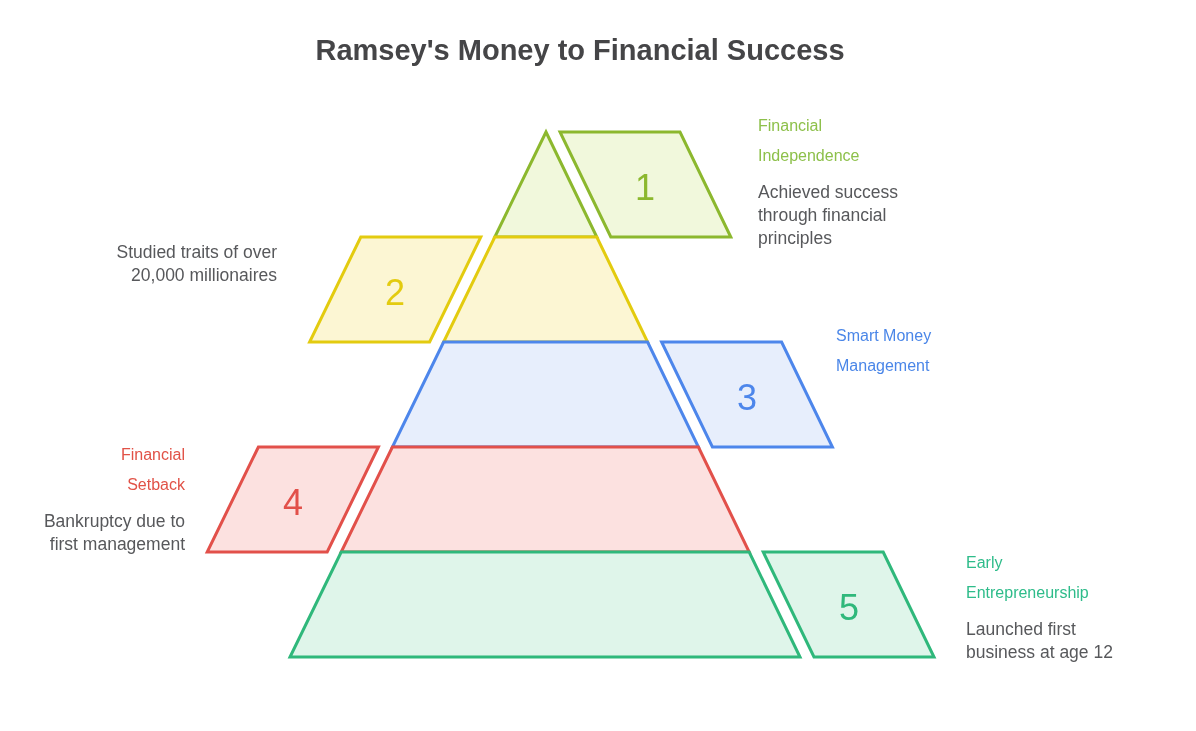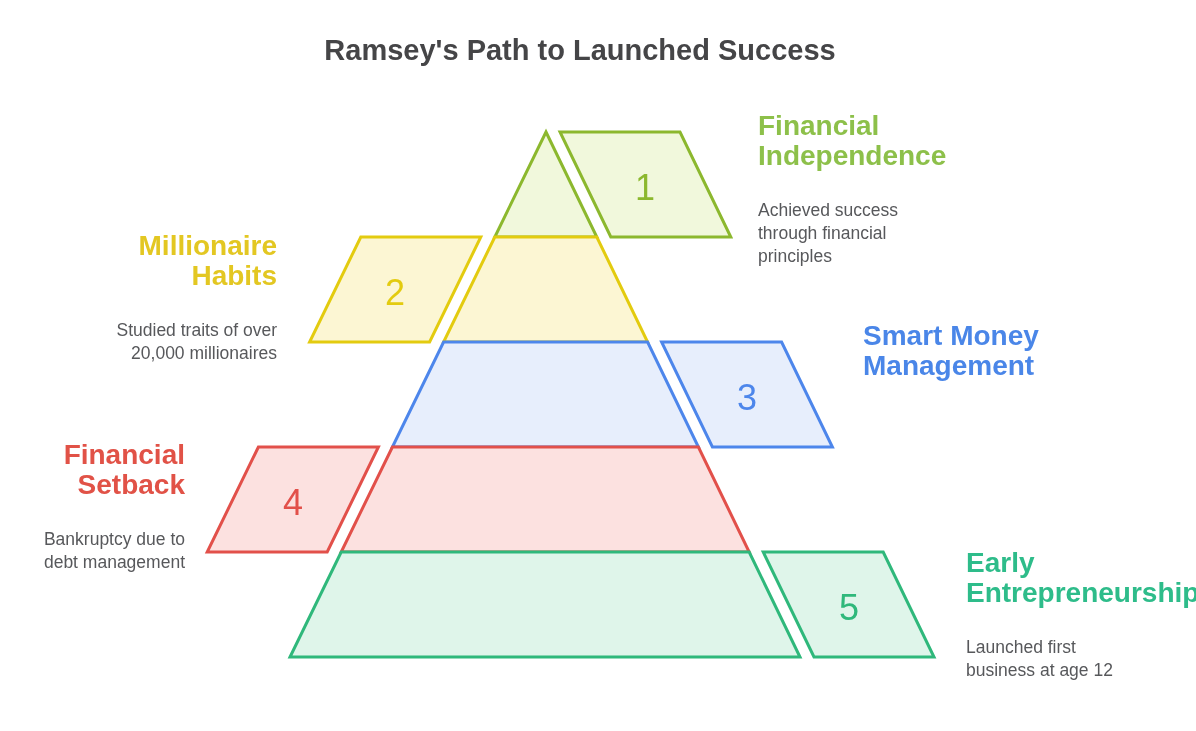--- a/index.html
+++ b/index.html
@@ -29,46 +29,46 @@
   }
   #pyramid-svg {
     position: absolute;
     left: 0;
     top: 0;
   }
   .stage-text {
     position: absolute;
   }
   .stage-text .heading {
-    font-size: 28px;
+    font-size: 16px;
     line-height: 30px;
-    font-weight: 700;
+    font-weight: 400;
     white-space: pre-line;
   }
   .stage-text .desc {
-    margin-top: 28px;
+    margin-top: 10px;
     font-size: 17.5px;
     line-height: 23px;
     font-weight: 400;
     color: #57585b;
     white-space: pre-line;
   }
   .align-right { text-align: right; }
   #stage-text-1 { left: 758px; top: 111px; width: 240px; }
   #stage-text-2 { left: 17px;  top: 231px; width: 260px; }
-  #stage-text-3 { left: 863px; top: 321px; width: 240px; }
+  #stage-text-3 { left: 836px; top: 321px; width: 240px; }
   #stage-text-4 { left: 15px;  top: 440px; width: 170px; }
   #stage-text-5 { left: 966px; top: 548px; width: 240px; }
 </style>
 </head>
 <body>
 
 <div id="canvas">
 
-  <h1 id="page-title" style="color: rgb(69, 69, 71);">Ramsey's Path to Launched Success</h1>
+  <h1 id="page-title" style="color: rgb(69, 69, 71);">Ramsey's Money to Financial Success</h1>
 
   <svg id="pyramid-svg" width="1196" height="731" viewBox="0 0 1196 731" xmlns="http://www.w3.org/2000/svg">
       <polygon points="546,132 546,132 596.8,237 494.8,237" fill="#f1f8dc" stroke="#8cb82e" stroke-width="3" stroke-linejoin="miter"></polygon>
       <polygon points="494.8,237 596.8,237 647.6,342 443.6,342" fill="#fcf6d3" stroke="#e3cb0f" stroke-width="3" stroke-linejoin="miter"></polygon>
       <polygon points="443.6,342 647.6,342 698.4,447 392.4,447" fill="#e7eefc" stroke="#4d86eb" stroke-width="3" stroke-linejoin="miter"></polygon>
       <polygon points="392.4,447 698.4,447 749.2,552 341.2,552" fill="#fce1e0" stroke="#e2504a" stroke-width="3" stroke-linejoin="miter"></polygon>
       <polygon points="341.2,552 749.2,552 800,657 290,657" fill="#dff5ea" stroke="#2fb87b" stroke-width="3" stroke-linejoin="miter"></polygon>
       <polygon points="560,132 680,132 730.8,237 610.8,237" fill="#f1f8dc" stroke="#8cb82e" stroke-width="3" stroke-linejoin="miter"></polygon>
       <text x="645" y="187" text-anchor="middle" dominant-baseline="central" fill="#8cb82e" font-family="&quot;Liberation Sans&quot;, sans-serif" font-size="36">1</text>
       <polygon points="360.8,237 480.8,237 429.6,342 309.6,342" fill="#fcf6d3" stroke="#e3cb0f" stroke-width="3" stroke-linejoin="miter"></polygon>
@@ -83,36 +83,34 @@
 
   <div class="stage-text" id="stage-text-1">
     <div class="heading" style="color: rgb(141, 192, 74);">Financial
 Independence</div>
     <div class="desc">Achieved success
 through financial
 principles</div>
   </div>
 
   <div class="stage-text align-right" id="stage-text-2">
-    <div class="heading" style="color: rgb(227, 199, 34);">Millionaire
-Habits</div>
     <div class="desc">Studied traits of over
 20,000 millionaires</div>
   </div>
 
   <div class="stage-text" id="stage-text-3">
     <div class="heading" style="color: rgb(74, 134, 232);">Smart Money
 Management</div>
   </div>
 
   <div class="stage-text align-right" id="stage-text-4">
     <div class="heading" style="color: rgb(225, 82, 71);">Financial
 Setback</div>
     <div class="desc">Bankruptcy due to
-debt management</div>
+first management</div>
   </div>
 
   <div class="stage-text" id="stage-text-5">
     <div class="heading" style="color: rgb(46, 188, 138);">Early
 Entrepreneurship</div>
     <div class="desc">Launched first
 business at age 12</div>
   </div>
 
 </div>

